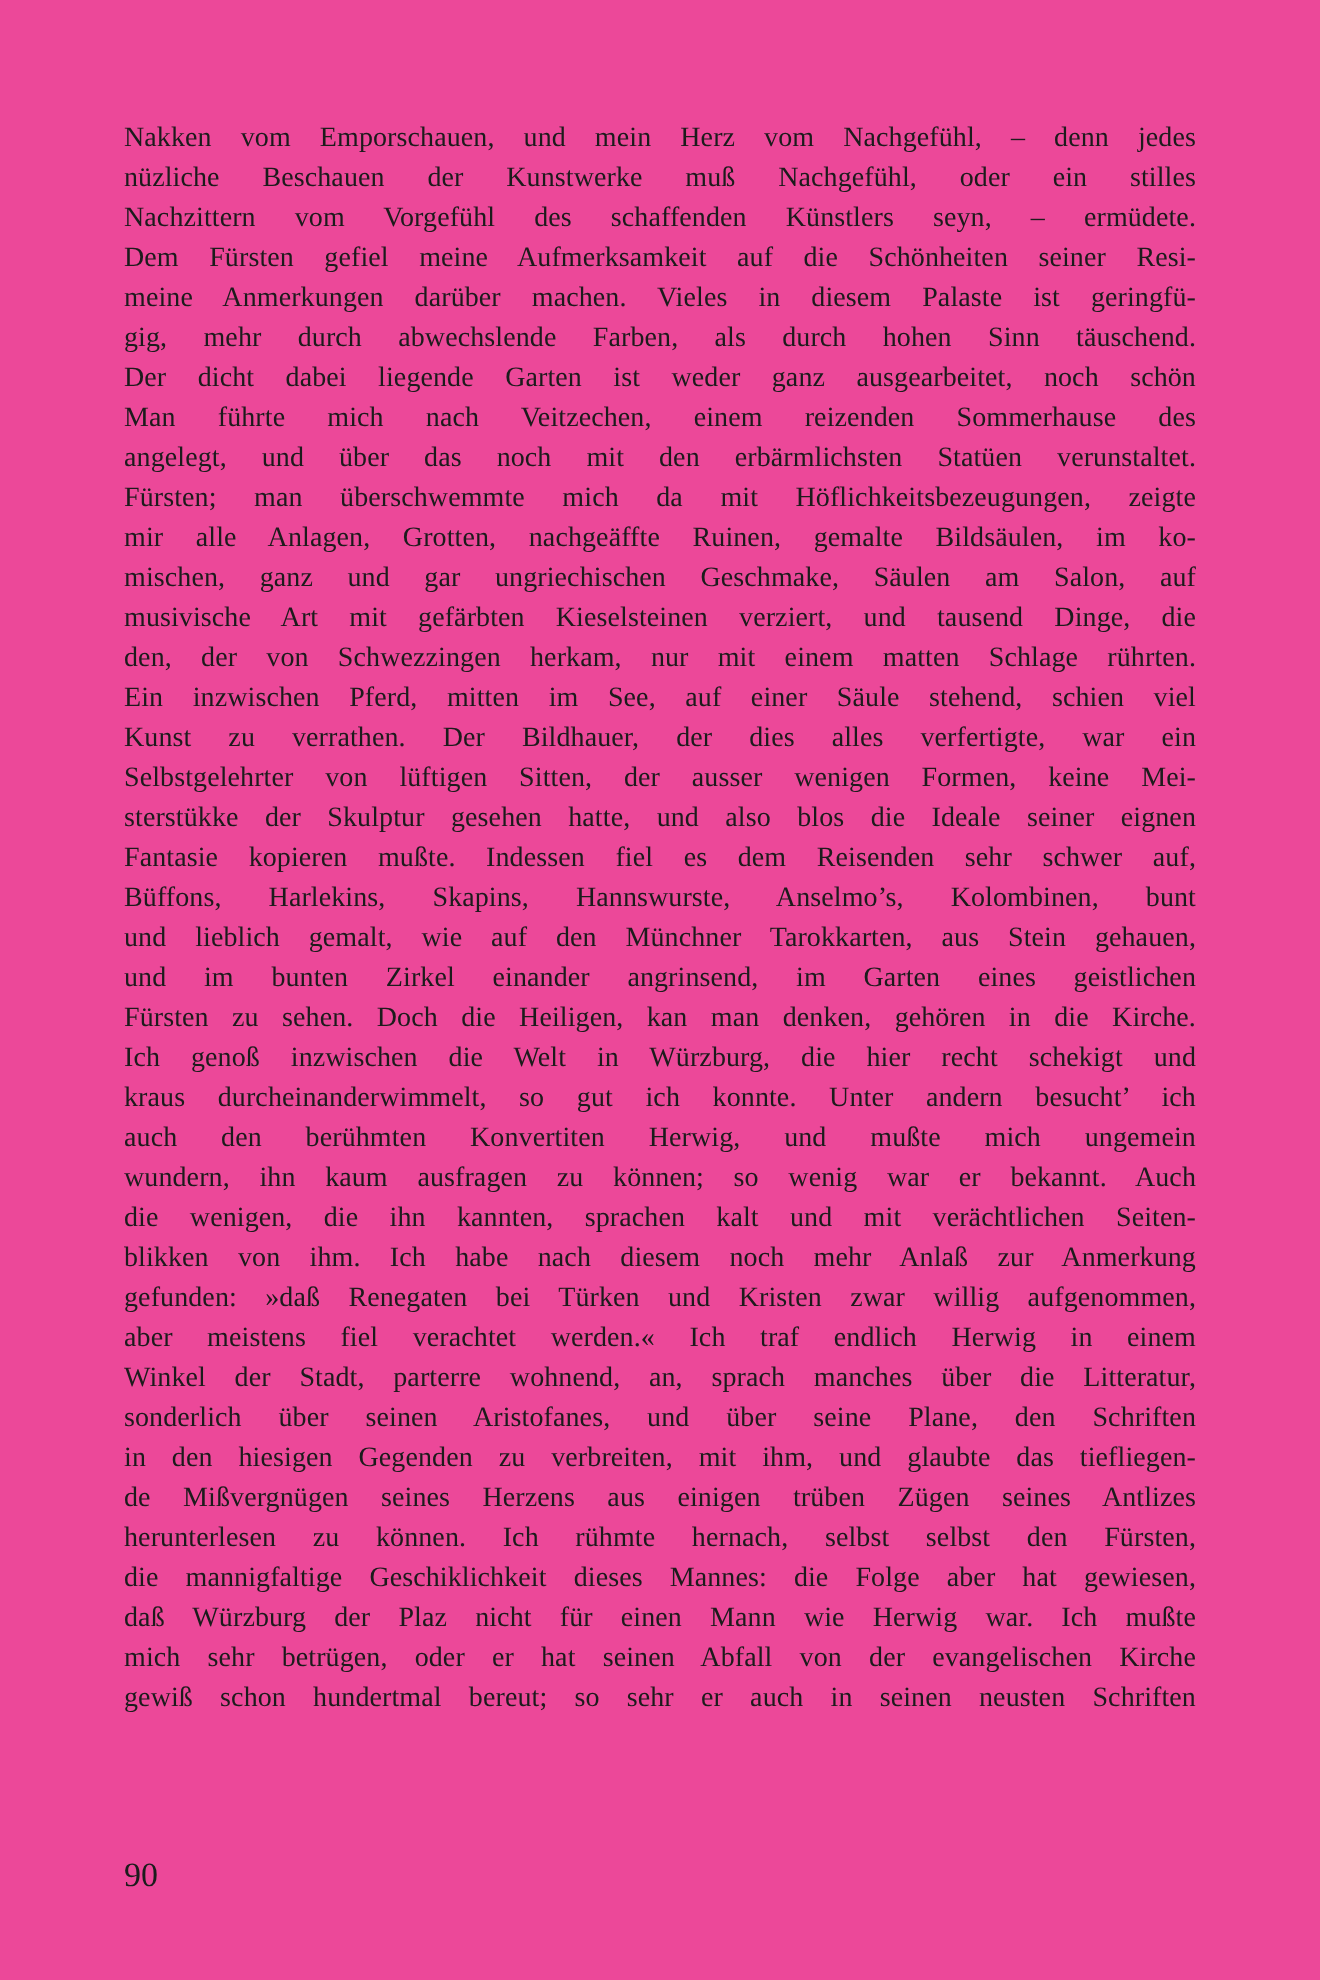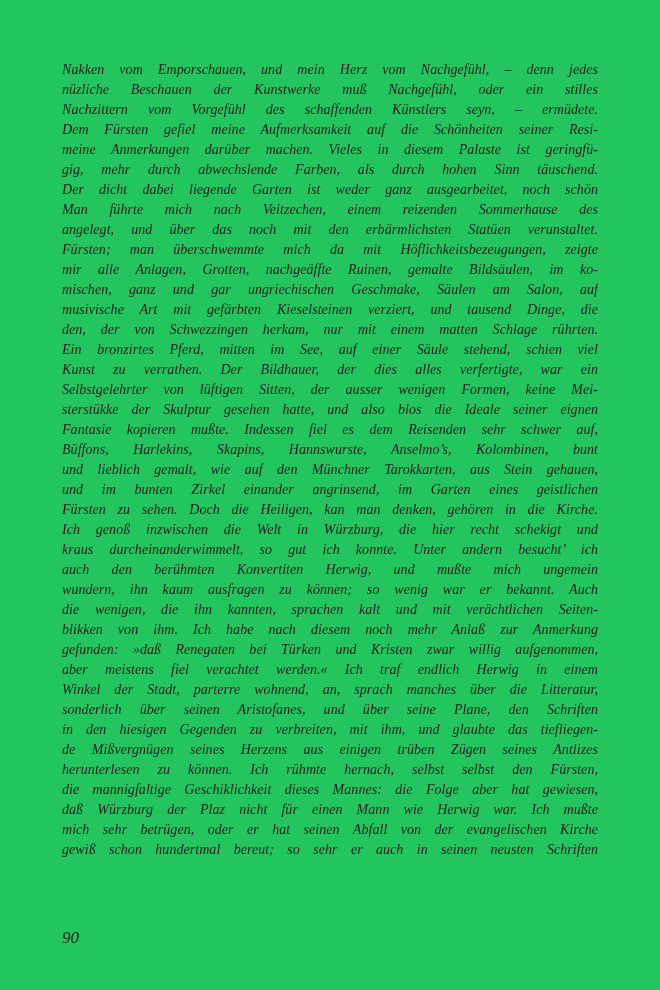--- a/index.html
+++ b/index.html
@@ -4,25 +4,24 @@
 <style>
   html, body {
     margin: 0;
     padding: 0;
     background: #ffffff;
   }
   .book-page {
     position: relative;
     width: 660px;
     height: 990px;
-    background: #22c55e;
+    background: #ec4899;
     overflow: hidden;
     font-family: "Liberation Serif", serif;
     color: #1c1c1c;
-    font-style: italic;
   }
   .body-text {
     position: absolute;
     left: 62px;
     top: 60px;
     width: 536px;
     font-size: 14px;
     line-height: 20px;
     letter-spacing: 0.05px;
   }
@@ -55,21 +54,21 @@
     <div class="text-line">meine Anmerkungen darüber machen. Vieles in diesem Palaste ist geringfü-</div>
     <div class="text-line">gig, mehr durch abwechslende Farben, als durch hohen Sinn täuschend.</div>
     <div class="text-line">Der dicht dabei liegende Garten ist weder ganz ausgearbeitet, noch schön</div>
     <div class="text-line">Man führte mich nach Veitzechen, einem reizenden Sommerhause des</div>
     <div class="text-line">angelegt, und über das noch mit den erbärmlichsten Statüen verunstaltet.</div>
     <div class="text-line">Fürsten; man überschwemmte mich da mit Höflichkeitsbezeugungen, zeigte</div>
     <div class="text-line">mir alle Anlagen, Grotten, nachgeäffte Ruinen, gemalte Bildsäulen, im ko-</div>
     <div class="text-line">mischen, ganz und gar ungriechischen Geschmake, Säulen am Salon, auf</div>
     <div class="text-line">musivische Art mit gefärbten Kieselsteinen verziert, und tausend Dinge, die</div>
     <div class="text-line">den, der von Schwezzingen herkam, nur mit einem matten Schlage rührten.</div>
-    <div class="text-line">Ein bronzirtes Pferd, mitten im See, auf einer Säule stehend, schien viel</div>
+    <div class="text-line">Ein inzwischen Pferd, mitten im See, auf einer Säule stehend, schien viel</div>
     <div class="text-line">Kunst zu verrathen. Der Bildhauer, der dies alles verfertigte, war ein</div>
     <div class="text-line">Selbstgelehrter von lüftigen Sitten, der ausser wenigen Formen, keine Mei-</div>
     <div class="text-line">sterstükke der Skulptur gesehen hatte, und also blos die Ideale seiner eignen</div>
     <div class="text-line">Fantasie kopieren mußte. Indessen fiel es dem Reisenden sehr schwer auf,</div>
     <div class="text-line">Büffons, Harlekins, Skapins, Hannswurste, Anselmo’s, Kolombinen, bunt</div>
     <div class="text-line">und lieblich gemalt, wie auf den Münchner Tarokkarten, aus Stein gehauen,</div>
     <div class="text-line">und im bunten Zirkel einander angrinsend, im Garten eines geistlichen</div>
     <div class="text-line">Fürsten zu sehen. Doch die Heiligen, kan man denken, gehören in die Kirche.</div>
     <div class="text-line">Ich genoß inzwischen die Welt in Würzburg, die hier recht schekigt und</div>
     <div class="text-line">kraus durcheinanderwimmelt, so gut ich konnte. Unter andern besucht’ ich</div>

